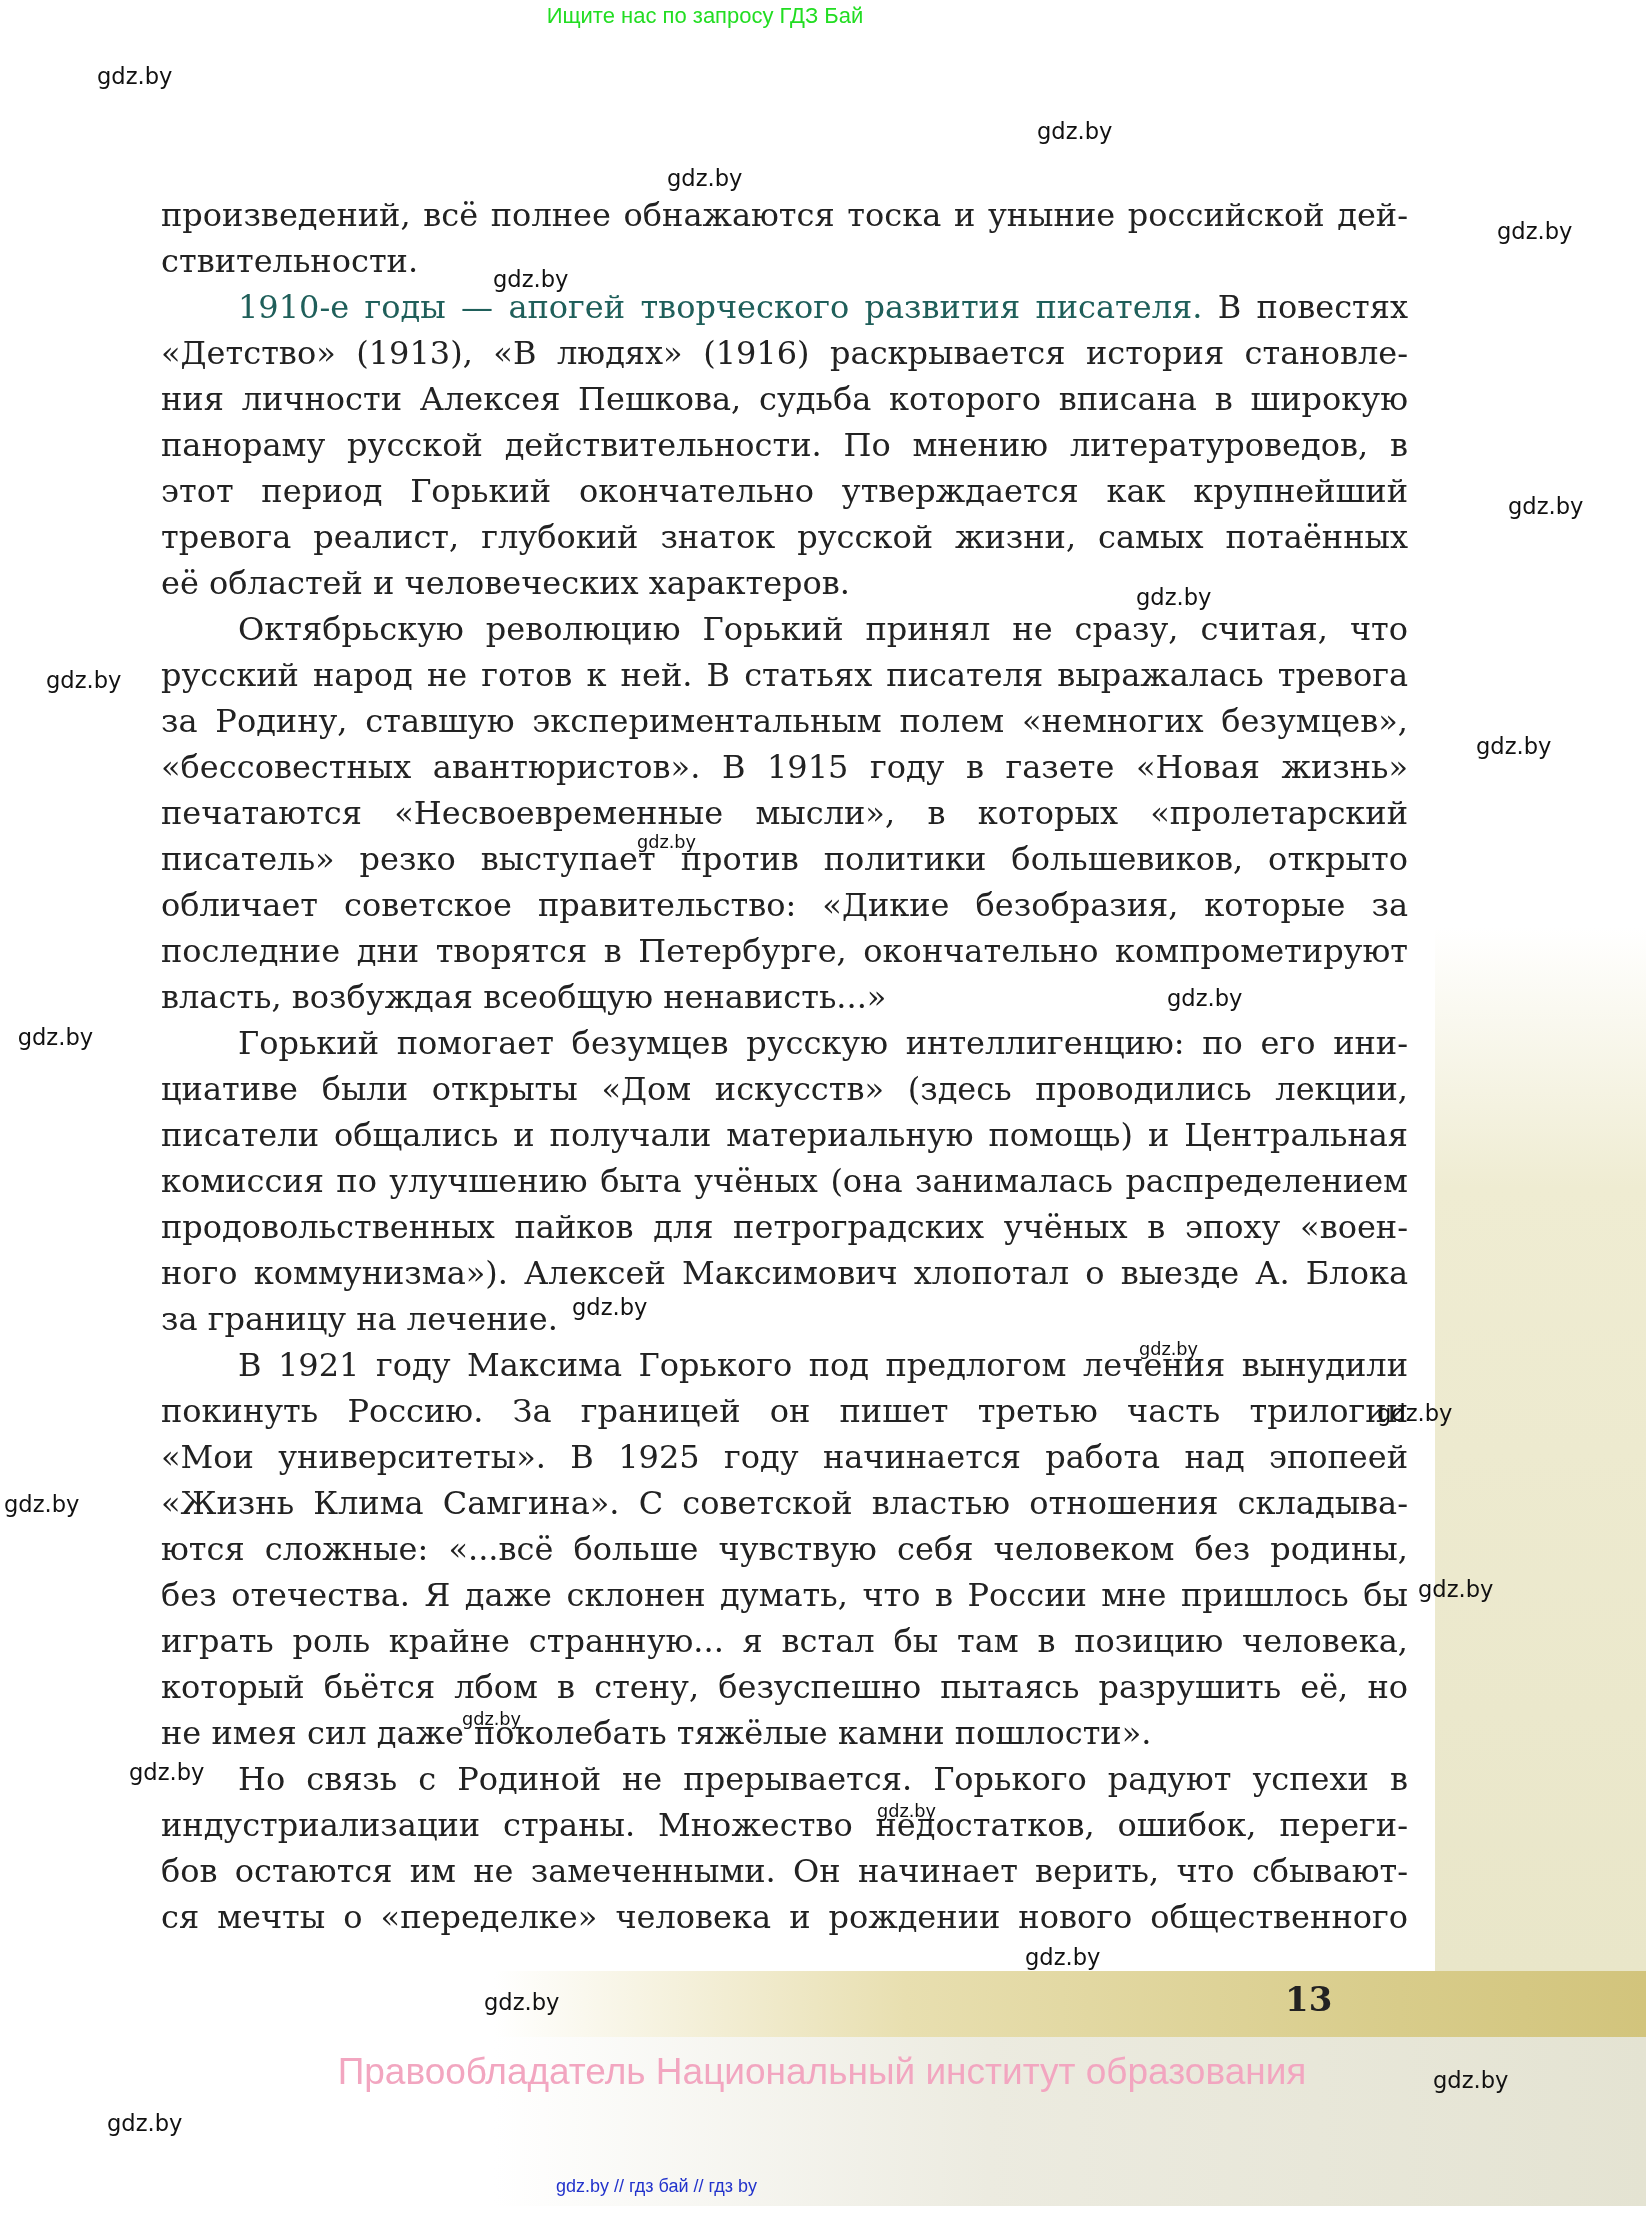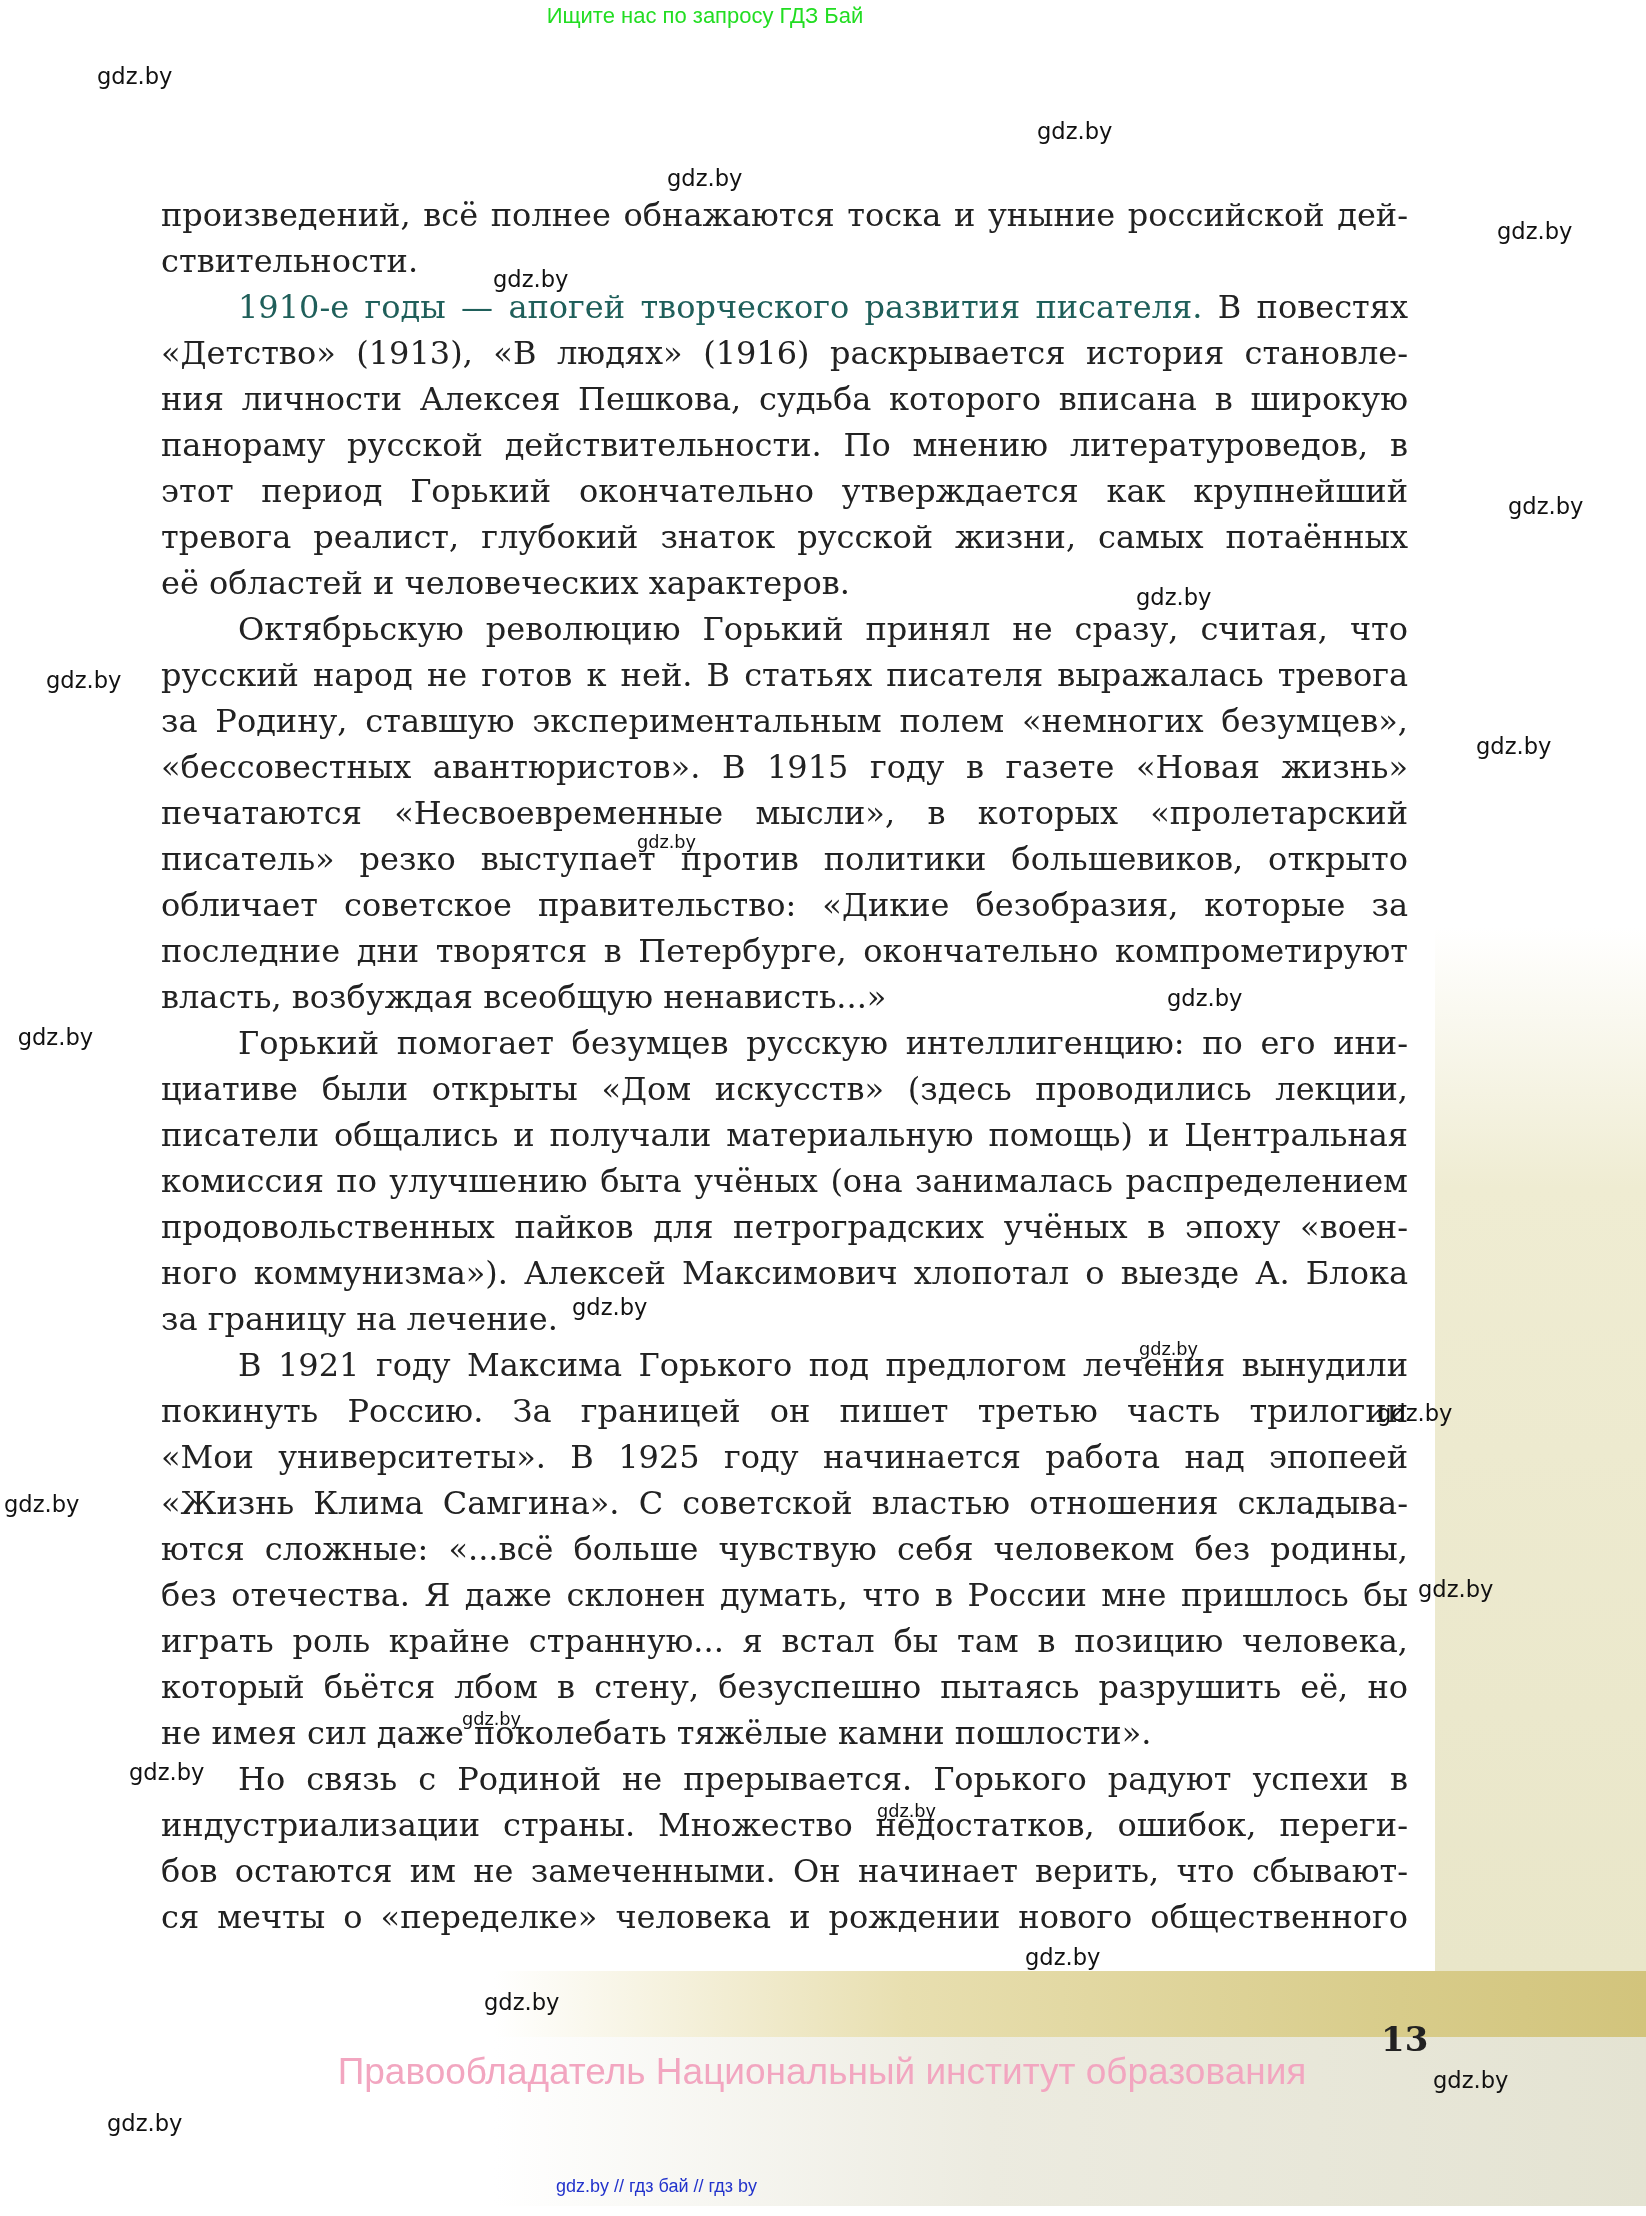--- a/index.html
+++ b/index.html
@@ -28,23 +28,22 @@
   .text-col {
     position:absolute; left:161px; top:192px; width:1247px;
     font-size:32px; line-height:46px; color:#222;
     text-align:justify;
   }
   .text-col p { margin:0; }
   .line { display:block; text-align:justify; text-align-last:justify; white-space:nowrap; }
   .line.last { text-align-last:left; }
   .heading-inline { color:#1f5f5a; font-weight:normal; }
   .page-number {
-    position:absolute; left:1381px; top:1979px; font-size:34px; font-weight:bold; color:#222;
+    position:absolute; left:1285px; top:1979px; font-size:34px; font-weight:bold; color:#222;
     font-family:"DejaVu Serif", serif;
-    margin-top:40px;
   }
   .copyright {
     position:absolute; top:2051px; left:290px; width:1064px; text-align:center;
     font-family:"Liberation Sans", sans-serif; font-size:37px; color:#f2a6c0;
   }
   .bottom-links {
     position:absolute; top:2176px; left:0; width:1313px; text-align:center;
     font-family:"Liberation Sans", sans-serif; font-size:18px; color:#2233cc;
   }
   .wm {

